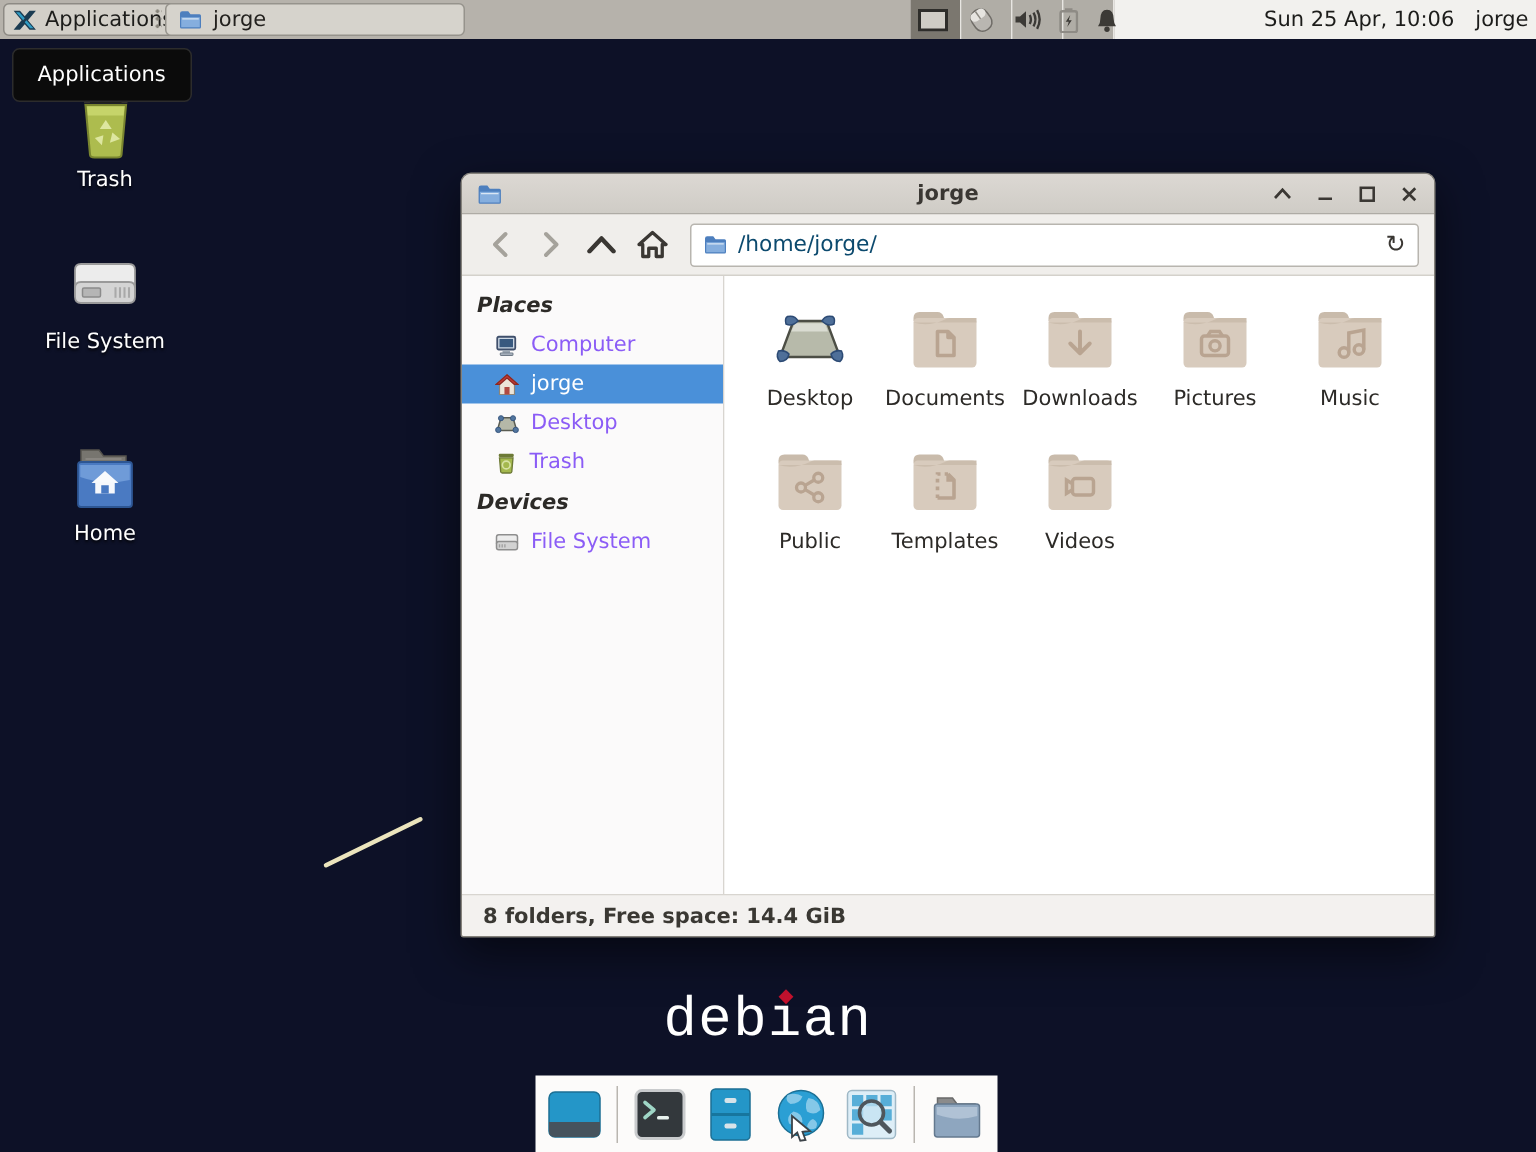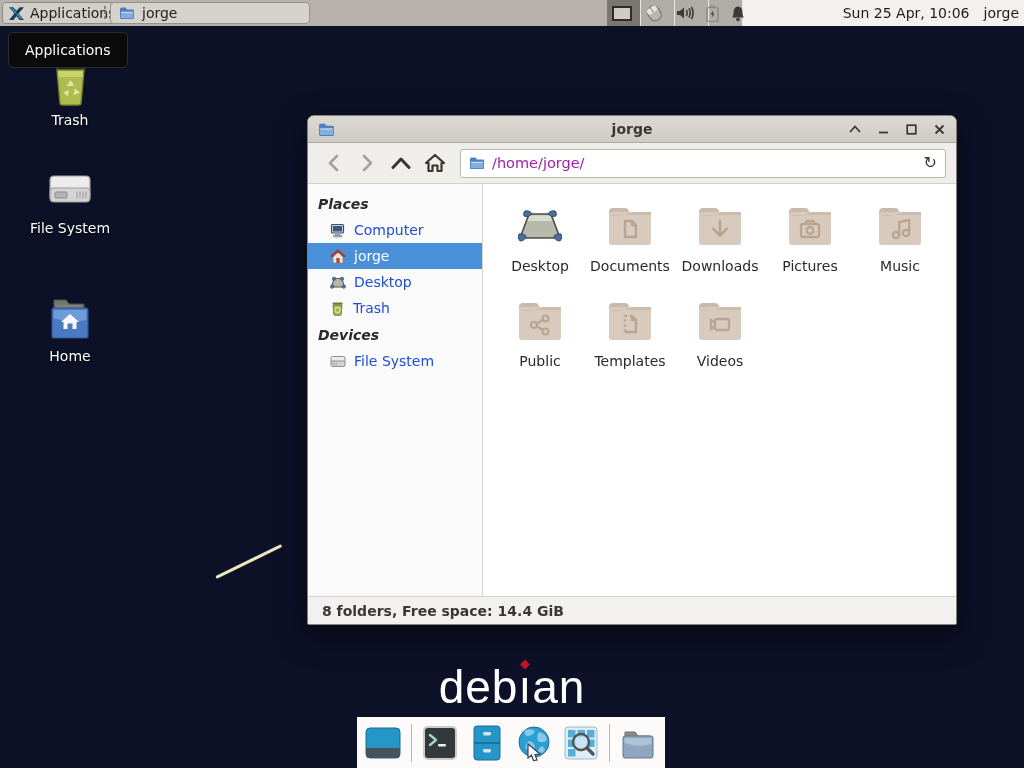--- a/index.html
+++ b/index.html
@@ -48,38 +48,38 @@
   .win-buttons .wbtn { width:14px; height:14px; display:flex; align-items:center; justify-content:center; cursor:pointer; }
   .menubar { height:26px; background:#f0eeeb; display:flex; align-items:center; gap:8px; padding:0 10px;
     border-bottom:1px solid #e2dfda; }
   .menu-item { display:inline-block; font-size:14px; color:#2f2d2a; padding:3px 7px; cursor:pointer; }
   .menu-item::first-letter { text-decoration:underline; }
   .toolbar { height:41px; background:#f0eeeb; border-bottom:1px solid #d4d1cb; display:flex; align-items:center;
     gap:4px; padding:0 10px; }
   .tool-btn { width:30px; height:30px; display:flex; align-items:center; justify-content:center; border-radius:3px; cursor:pointer; }
   .pathbar { flex:1; height:29px; margin-left:6px; background:#ffffff; border:1px solid #b8b5af; border-radius:3px;
     display:flex; align-items:center; gap:7px; padding:0 8px; cursor:text; }
-  .pathbar .path-text { flex:1; font-size:14.5px; color:#a21caf; }
+  .pathbar .path-text { flex:1; font-size:14.5px; color:#0c4a6e; }
   .reload { font-size:16px; color:#3a3733; cursor:pointer; line-height:1; }
   .win-body { flex:1; display:flex; min-height:0; }
   .sidebar { width:175px; background:#fbfafa; border-right:1px solid #d8d5d0; padding-top:6px; overflow:hidden; }
   .side-header { font-size:14px; font-weight:bold; color:#2c2a27; padding:6px 10px 5px 10px;font-style:italic; }
   .side-item { height:26px; display:flex; align-items:center; gap:8px; padding-left:22px; font-size:14px;
-    color:#1d4ed8; cursor:pointer; }
+    color:#8b5cf6; cursor:pointer; }
   .side-item.selected { background:#4a90d9; color:#ffffff; }
   .main-pane { flex:1; background:#ffffff; position:relative; padding:14px 0 0 12px; }
   .file-grid { display:grid; grid-template-columns:repeat(5, 90px); grid-auto-rows:95px; }
   .file-item { display:flex; flex-direction:column; align-items:center; gap:8px; padding-top:4px; cursor:pointer; }
   .file-item .flbl { font-size:14px; color:#2c2a27; white-space:nowrap; }
   .statusbar { height:28px; background:#f3f1ef; border-top:1px solid #d8d5d0; display:flex; align-items:center;
     padding:0 14px; font-size:14px; color:#3a3833; border-radius:0 0 2px 2px;font-weight:bold; }
 
   
   .debian { position:absolute; left:0; top:660px; width:1024px; text-align:center; pointer-events:none; }
-  .debian .word { font-family:Liberation Sans, sans-serif; font-size:46px; color:#ffffff; position:relative; letter-spacing:1px; }
+  .debian .word { font-family:Liberation Mono, monospace; font-size:37px; color:#ffffff; position:relative; letter-spacing:1px; }
   .debian .i-wrap { position:relative; display:inline-block; }
   .debian .red-dot { position:absolute; left:50%; top:1px; transform:translateX(-50%) rotate(45deg);
     width:7px; height:7px; background:#c4122e; }
 
   
   .dock { position:absolute; left:357px; top:717px; width:308px; height:51px; background:#fcfbfa;
     display:flex; align-items:center; gap:9px; padding:0 7px; z-index:50; }
   .dock-item { width:38px; height:38px; display:flex; align-items:center; justify-content:center; cursor:pointer; }
   .dock-sep { width:1px; height:38px; background:#b9b6b0; }
 </style>

